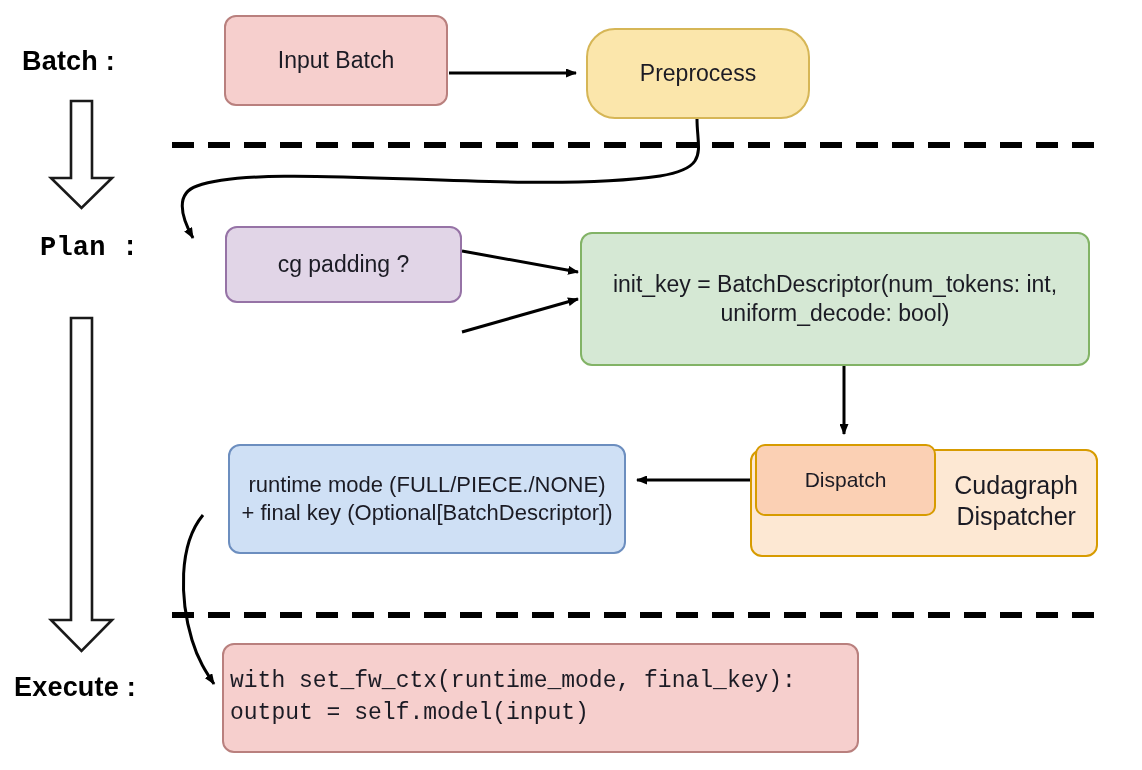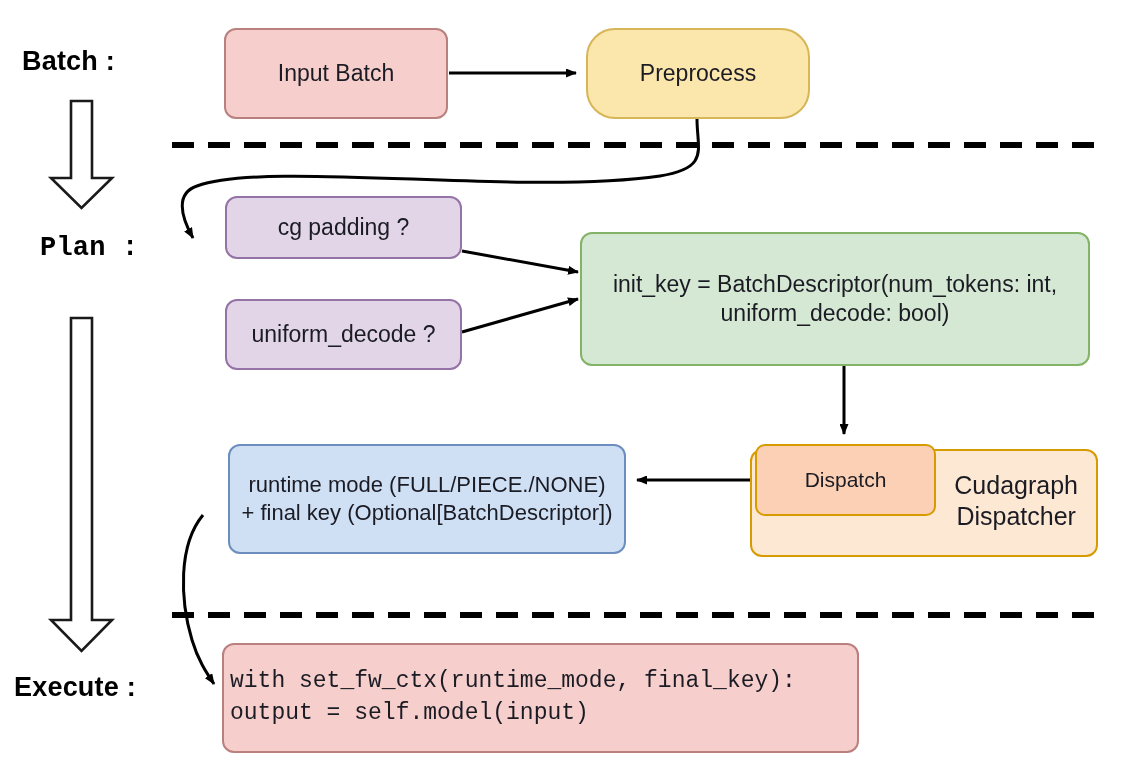--- a/index.html
+++ b/index.html
@@ -42,32 +42,32 @@
   .stage-label {
     position: absolute;
     font-weight: bold;
     font-size: 27px;
     color: #000000;
     letter-spacing: 0.2px;
     font-family: "Liberation Sans", sans-serif;
     white-space: nowrap;
   }
   #node-input-batch {
-    left: 224px; top: 28px; width: 224px; height: 91px;
+    left: 224px; top: 15px; width: 224px; height: 91px;
     background: #f6cfcd; border-color: #b9807e;
     font-size: 23px;
   }
   #node-preprocess {
     left: 586px; top: 28px; width: 224px; height: 91px;
     background: #fbe6ab; border-color: #d6b656;
     font-size: 23px;
     border-radius: 29px;
   }
   #node-cg-padding {
-    left: 225px; top: 196px; width: 237px; height: 63px;
+    left: 225px; top: 226px; width: 237px; height: 77px;
     background: #e1d5e7; border-color: #9673a6;
     font-size: 23px;
   }
   #node-uniform-decode {
     left: 225px; top: 299px; width: 237px; height: 71px;
     background: #e1d5e7; border-color: #9673a6;
     font-size: 23px;
   }
   #node-init-key {
     left: 580px; top: 232px; width: 510px; height: 134px;
@@ -148,21 +148,20 @@
   <div class="stage-label" id="label-input">Batch :</div>
   <div class="stage-label" id="label-plan">Plan :</div>
   <div class="stage-label" id="label-execute">Execute :</div>
 
   <div class="node" id="node-input-batch">Input Batch</div>
 
   <div class="node" id="node-preprocess">Preprocess</div>
 
   <div class="node" id="node-cg-padding">cg padding ?</div>
 
-  <div class="node" id="node-uniform-decode">uniform_decode ?</div>
 
   <div class="node" id="node-init-key">init_key = BatchDescriptor(num_tokens: int,
 uniform_decode: bool)</div>
 
   <div class="node" id="node-cudagraph-dispatcher">Cudagraph
 Dispatcher</div>
 
   <div class="node" id="node-dispatch">Dispatch</div>
 
   <div class="node" id="node-runtime-mode">runtime mode (FULL/PIECE./NONE)

